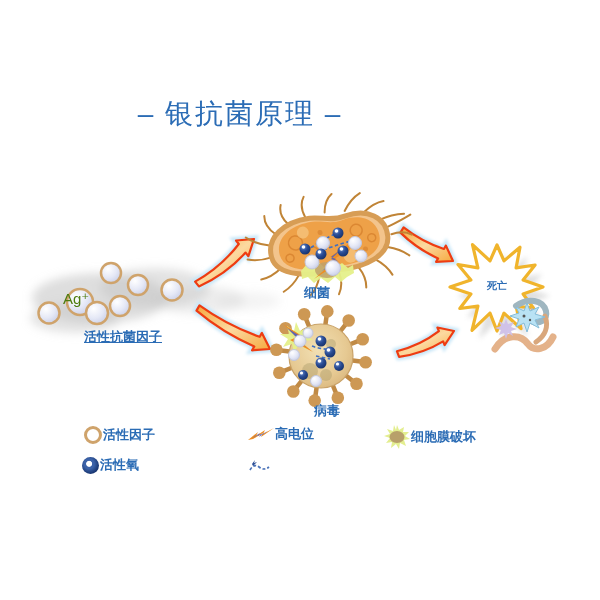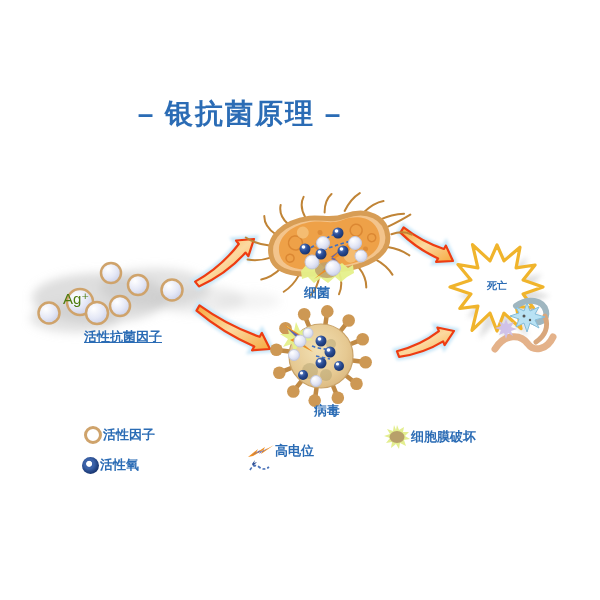--- a/index.html
+++ b/index.html
@@ -1,20 +1,20 @@
 <!DOCTYPE html>
 <html><head>
 <meta charset="utf-8">
 <style>
   html,body{margin:0;padding:0;background:#ffffff;}
   .stage{position:relative;width:600px;height:600px;background:#ffffff;overflow:hidden;
          font-family:"Liberation Sans","DejaVu Sans",sans-serif;}
   .scene{position:absolute;left:0;top:0;}
   .page-title{position:absolute;top:95px;left:0;width:480px;text-align:center;
-              font-size:28px;font-weight:bold;color:#2b6cb5;letter-spacing:2px;}
+              font-size:28px;font-weight:normal;color:#2b6cb5;letter-spacing:2px;}
   .caption{position:absolute;color:#2b6cb5;font-weight:bold;font-size:13px;text-align:center;}
   #cap-cloud{left:55px;top:328px;width:136px;text-decoration:underline;}
   #cap-bacteria{left:281px;top:284px;width:72px;}
   #cap-virus{left:291px;top:402px;width:72px;}
   #cap-death{left:457px;top:279px;width:80px;font-size:10px;}
   #ag-label{position:absolute;left:63px;top:290px;color:#4d7c0f;font-size:15px;font-weight:500;}
   .legend-item{position:absolute;display:flex;align-items:center;gap:1px;
                color:#2b6cb5;font-weight:bold;font-size:13px;line-height:1.15;}
   .icon-ring{width:12px;height:12px;border:3px solid #cfa36b;border-radius:50%;background:#fff;flex:0 0 auto;}
   .icon-oxy{width:17px;height:17px;border-radius:50%;flex:0 0 auto;
@@ -230,21 +230,21 @@
   <div id="cap-death" class="caption">死亡</div>
 
   <div class="legend-item" style="left:84px;top:426px">
     <span class="icon-ring"></span>
     <span>活性因子</span>
   </div>
   <div class="legend-item" style="left:82px;top:457px">
     <span class="icon-oxy"></span>
     <span>活性氧</span>
   </div>
-  <div class="legend-item" style="left:248px;top:444px">
+  <div class="legend-item" style="left:248px;top:427px">
     <svg class="lgd-svg" width="26" height="15" viewBox="0 0 26 15">
       <polygon points="0,13 10,5 8,9 17,3 15,7 26,1 13,10 15,6 5,12" fill="#ef8e22"></polygon>
       <polygon points="4,11 12,6 10,9 20,4 11,10 13,7" fill="#5f64b0" opacity="0.9"></polygon>
     </svg>
     <span>高电位</span>
   </div>
   <div class="legend-item" style="left:248px;top:456px">
     <svg class="lgd-svg" width="26" height="20" viewBox="0 0 26 20">
       <path d="M2,14 Q6,7 11,11 T21,11" stroke="#4a72b8" fill="none" stroke-width="1.7" stroke-dasharray="3,2"></path>
       <path d="M4,8 l3,-4 -1,3 3,-1 -4,4 Z" fill="#2c4f96"></path>

